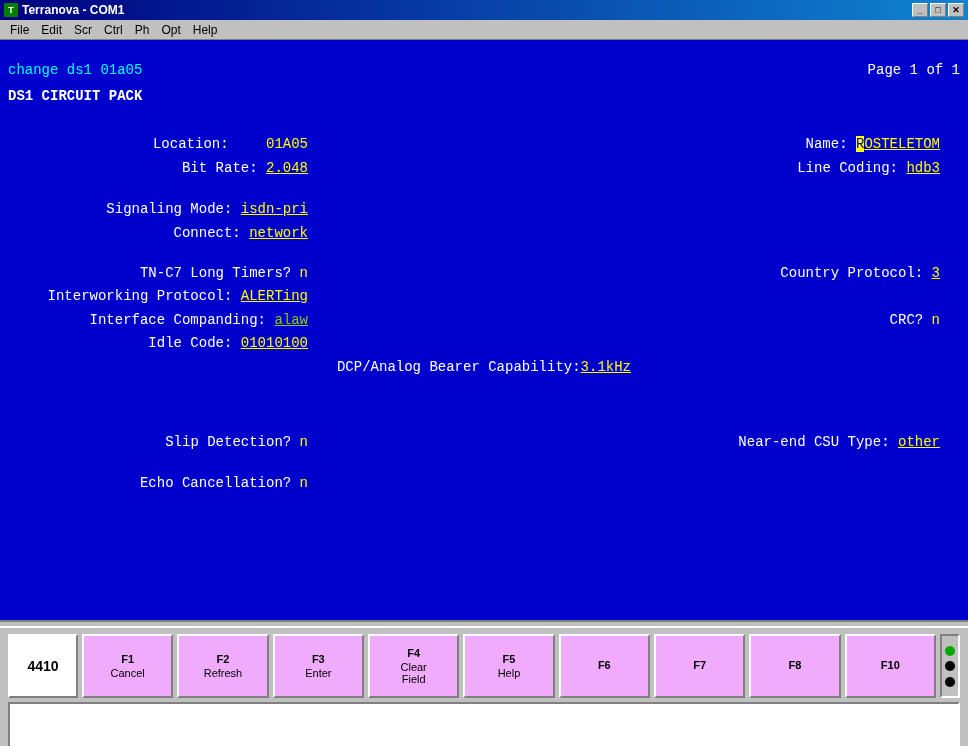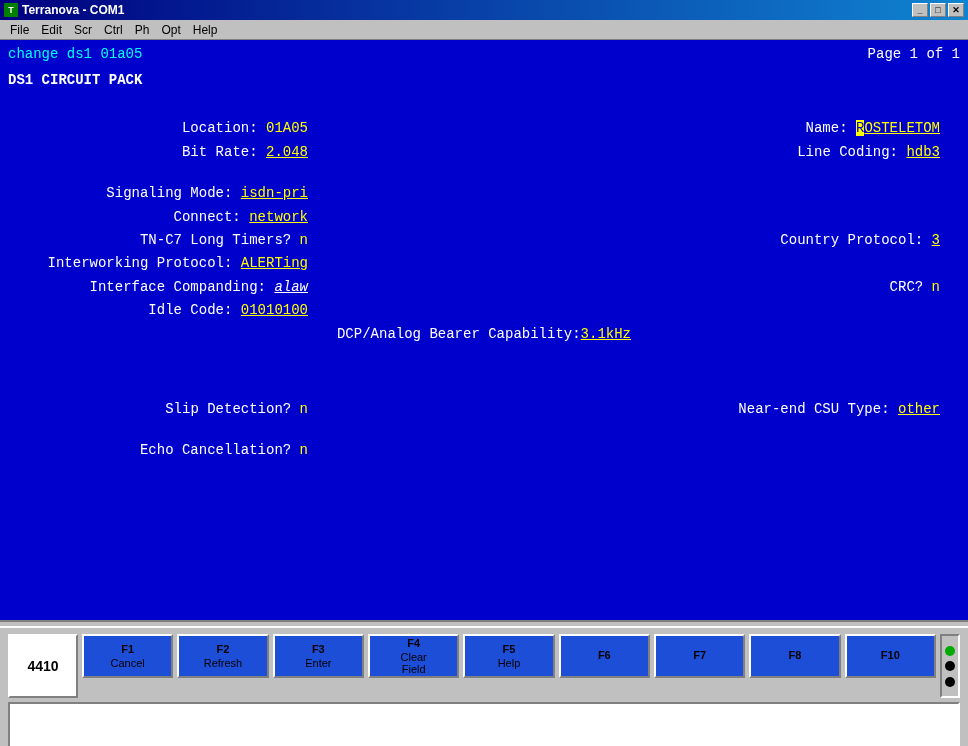--- a/index.html
+++ b/index.html
@@ -60,21 +60,21 @@
       padding: 1px 6px;
       cursor: pointer;
     }
 
     
     #terminal {
       background: #0000cc;
       color: white;
       width: 968px;
       height: 580px;
-      padding: 4px 8px;
+      padding: 20px 8px;
       position: relative;
       font-family: 'Courier New', Courier, monospace;
       font-size: 14px;
       line-height: 1.55;
     }
 
     
     #cmd-line {
       color: #00ffff;
       font-size: 14px;
@@ -125,22 +125,22 @@
       display: flex;
       align-items: center;
       justify-content: center;
       font-size: 14px;
       font-family: Arial, sans-serif;
       font-weight: bold;
     }
 
     .fkey-btn {
       flex: 1;
-      height: 44px;
-      background: #1d4ed8;
+      height: 64px;
+      background: #f0abfc;
       border: 2px solid;
       border-color: #ffffff #808080 #808080 #ffffff;
       display: flex;
       flex-direction: column;
       align-items: center;
       justify-content: center;
       font-size: 12px;
       font-family: Arial, sans-serif;
       cursor: pointer;
       gap: 2px;
@@ -232,21 +232,21 @@
     <span style="color:white;">Page   1 of   1</span>
   </div>
 
   <div id="page-title">DS1  CIRCUIT  PACK</div>
 
   <div style="padding: 0 20px;">
 
     <div class="t-row" style="margin-bottom:1px;">
       <span style="flex:0 0 280px; text-align:right;">
         <span>Location: </span>
-        <span style="color:#ffff00;">01A05</span>
+        <span style="color:#ffff00;margin-left:29px;">01A05</span>
       </span>
       <span class="t-spacer"></span>
       <span>
         <span>Name: </span>
         <span style="background:#ffff00;color:#0000cc;">R</span><span style="color:#ffff00;text-decoration:underline;">OSTELETOM</span>
       </span>
     </div>
 
     <div class="t-row" style="margin-bottom:1px;">
       <span style="flex:0 0 280px; text-align:right;">
@@ -262,21 +262,21 @@
 
     <div style="height:18px;"></div>
 
     <div class="t-row" style="margin-bottom:1px;">
       <span style="flex:0 0 280px; text-align:right;">
         <span>Signaling Mode: </span>
         <span style="color:#ffff00;text-decoration:underline;">isdn-pri</span>
       </span>
     </div>
 
-    <div class="t-row" style="margin-bottom:1px;">
+    <div class="t-row" style="margin-bottom:18px;">
       <span style="flex:0 0 280px; text-align:right;">
         <span>Connect: </span>
         <span style="color:#ffff00;text-decoration:underline;">network</span>
       </span>
     </div>
 
     <div class="t-row" style="margin-bottom:1px;">
       <span style="flex:0 0 280px; text-align:right;">
         <span>TN-C7 Long Timers? </span>
         <span style="color:#ffff00;">n</span>
@@ -291,21 +291,21 @@
     <div class="t-row" style="margin-bottom:1px;">
       <span style="flex:0 0 280px; text-align:right;">
         <span>Interworking Protocol: </span>
         <span style="color:#ffff00;text-decoration:underline;">ALERTing</span>
       </span>
     </div>
 
     <div class="t-row" style="margin-bottom:1px;">
       <span style="flex:0 0 280px; text-align:right;">
         <span>Interface Companding: </span>
-        <span style="color:#ffffff;text-decoration:underline;font-style:italic;">alaw</span>
+        <span style="color:#84cc16;text-decoration:underline;">alaw</span>
       </span>
       <span class="t-spacer"></span>
       <span>
         <span>CRC? </span>
         <span style="color:#ffff00;">n</span>
       </span>
     </div>
 
     <div class="t-row" style="margin-bottom:1px;">
       <span style="flex:0 0 280px; text-align:right;">

